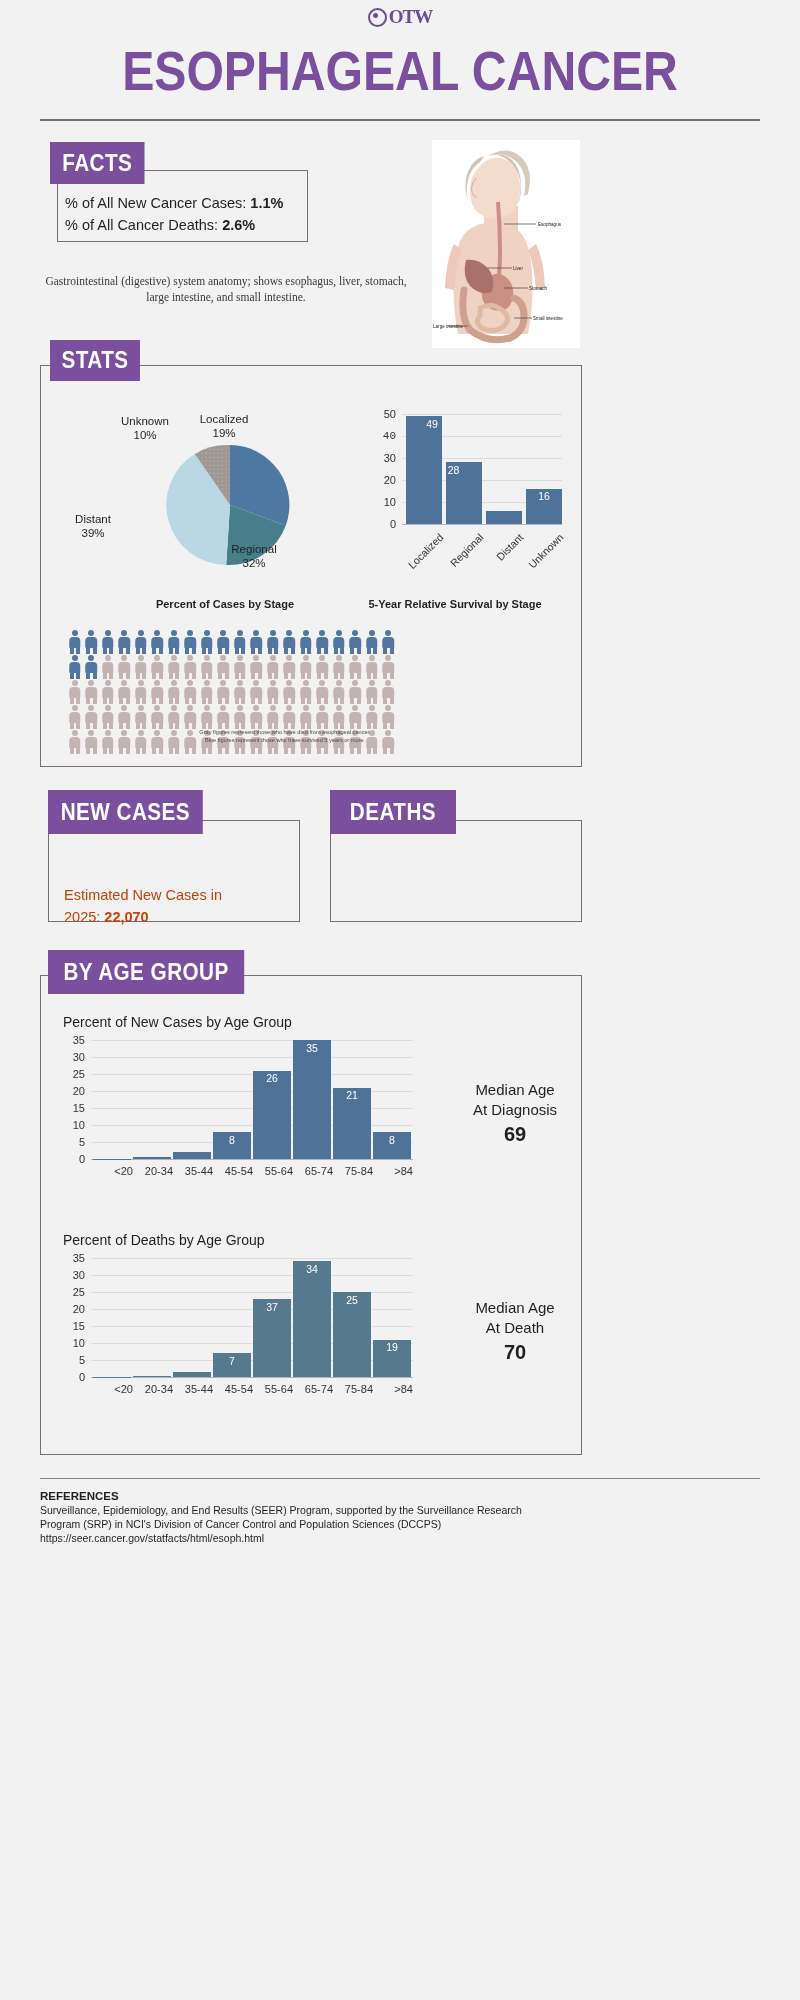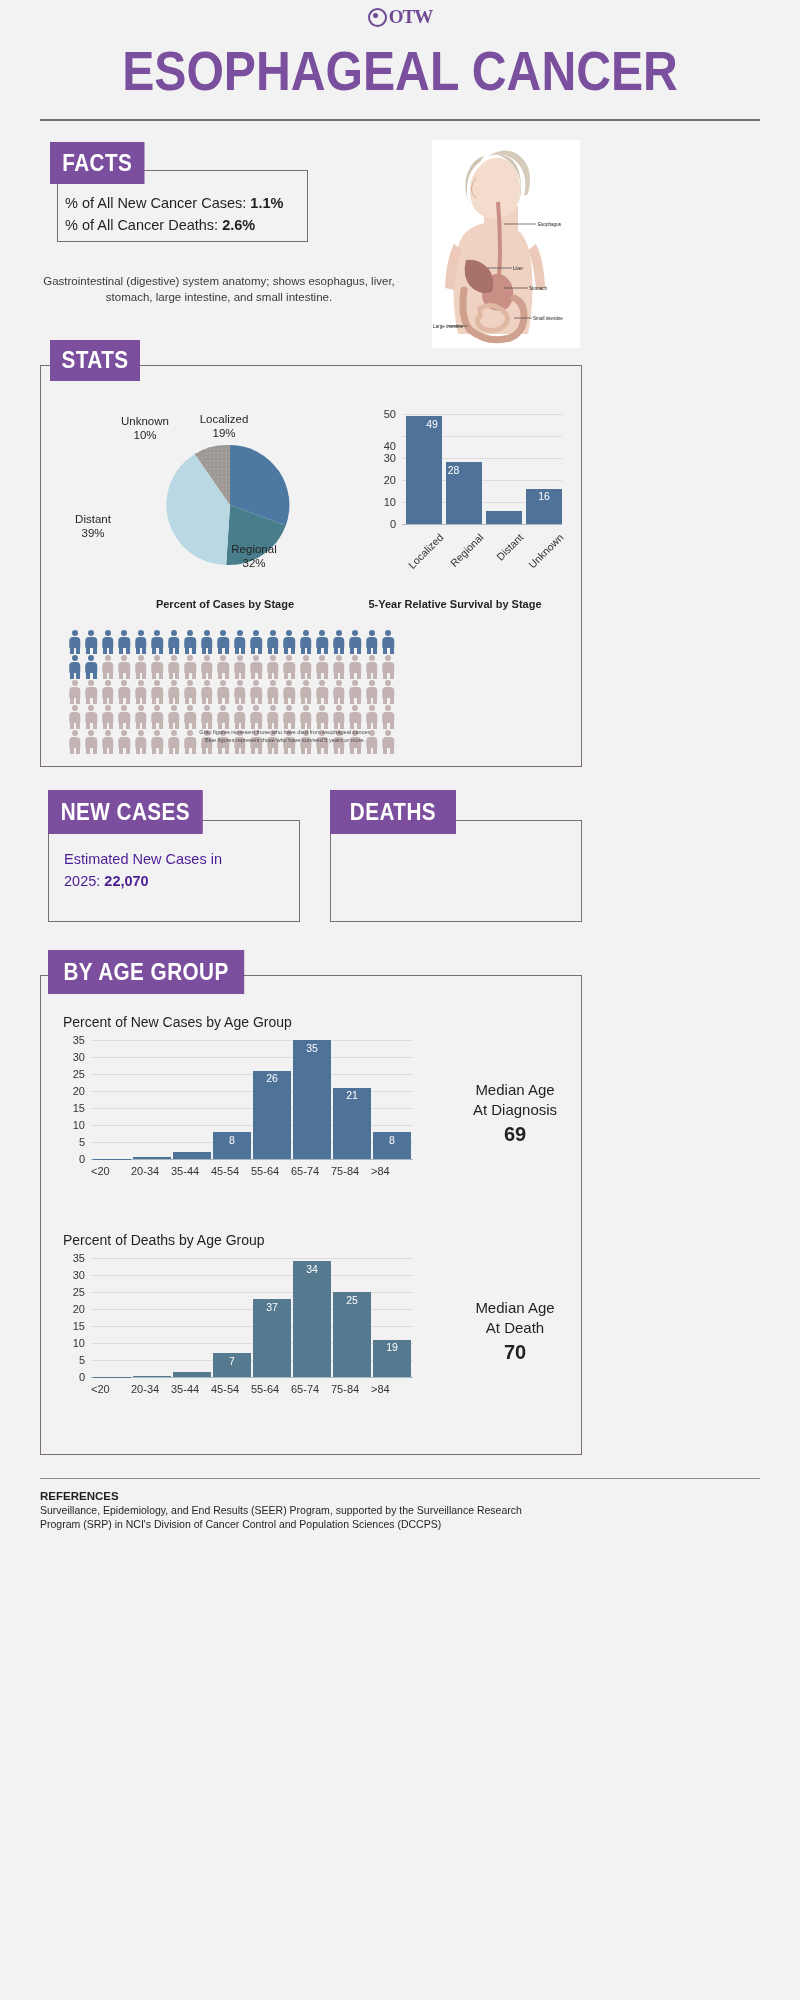--- a/index.html
+++ b/index.html
@@ -49,21 +49,21 @@
   .anatomy{
     position:absolute;background:#ffffff;overflow:hidden;
   }
 
   
   .chart-title{font-size:11px;font-weight:bold;color:#231f20;text-align:center;position:absolute;}
   .axis-lbl{font-size:11px;color:#333;position:absolute;text-align:right;}
   .gridline{position:absolute;height:1px;background:#dcdcdc;}
   .bar{position:absolute;background:#4f7299;}
   .bar-val{position:absolute;color:#fff;font-size:10.5px;text-align:center;}
-  .xlbl{position:absolute;font-size:11px;color:#333;text-align:left;}
+  .xlbl{position:absolute;font-size:11px;color:#333;text-align:right;}
   .xlbl-rot{position:absolute;font-size:10.5px;color:#333;transform:rotate(-45deg);transform-origin:right top;text-align:right;white-space:nowrap;}
 
   
   .pie{position:absolute;border-radius:50%;}
   .pie-lbl{position:absolute;font-size:11.5px;line-height:14px;color:#231f20;text-align:center;white-space:nowrap;}
 
   
   .picto{position:absolute;display:flex;flex-wrap:wrap;width:340px;}
   .person{width:15.5px;height:24px;position:relative;margin:0 1px 1px 0;}
   .person .head{position:absolute;left:50%;transform:translateX(-50%);top:0;width:6px;height:6px;border-radius:50%;}
@@ -73,21 +73,21 @@
   .person .legR{right:2.5px;}
   .p-blue .head,.p-blue .body,.p-blue .legL,.p-blue .legR{background:#52769f;}
   .p-gray .head,.p-gray .body,.p-gray .legL,.p-gray .legR{background:#c4b3b3;}
 
   .picto-note{position:absolute;font-size:5.6px;line-height:8px;color:#4a4a4a;text-align:center;width:420px;}
 
   .surv-box{position:absolute;text-align:center;}
   .surv-box .t{font-size:11.5px;font-weight:bold;line-height:15px;color:#231f20;}
   .surv-box .n{font-size:19px;font-weight:bold;margin-top:9px;color:#231f20;}
 
-  .stat-text{position:absolute;font-size:14.5px;line-height:22px;color:#4c1d95;}
+  .stat-text{position:absolute;font-size:14.5px;line-height:22px;color:#c2410c;margin-top:36px;}
   .stat-text b{font-weight:bold;}
 
   .median{position:absolute;text-align:center;font-size:15px;line-height:20px;color:#231f20;}
   .median .big{font-size:20px;font-weight:bold;display:block;margin-top:4px;}
 
   .chart-head{position:absolute;font-size:14px;color:#231f20;}
 
   .refs{position:absolute;left:40px;}
   .refs .h{font-size:11.5px;font-weight:bold;color:#231f20;margin-bottom:1px;}
   .refs .l{font-size:10.5px;line-height:14px;color:#231f20;}
@@ -159,21 +159,21 @@
       <g font-family="Liberation Sans, sans-serif" font-size="4.6" fill="#222">
         <text x="106" y="85.6">Esophagus</text>
         <text x="81" y="129.6">Liver</text>
         <text x="97" y="149.6">Stomach</text>
         <text x="101" y="179.6">Small intestine</text>
         <text x="1" y="187.6">Large intestine</text>
       </g>
     </svg>
   </div>
 
-  <div class="caption" style="left:29px;top:273px;width:380px;">Gastrointestinal (digestive) system anatomy; shows esophagus, liver, stomach, large intestine, and small intestine.</div>
+  <div class="caption" style="left:36px;top:273px;width:380px;font-family:Liberation Serif, serif;">Gastrointestinal (digestive) system anatomy; shows esophagus, liver, stomach, large intestine, and small intestine.</div>
 
   <div class="frame" style="left:40px;top:365px;width:540px;height:400px;"></div>
   <div class="badge" style="left:50px;top:340px;width:100px;height:41px;font-size:23px;">STATS</div>
 
   <div class="pie" style="left:165px;top:440px;width:130px;height:130px;">
     <svg width="130" height="130" viewBox="0 0 130 130">
       <defs>
         <pattern id="dots" width="4" height="4" patternUnits="userSpaceOnUse">
           <rect width="4" height="4" fill="#9e9894"></rect>
           <circle cx="1.2" cy="1.2" r="0.7" fill="#b9b3ae"></circle>
@@ -203,21 +203,21 @@
   </div>
   <div class="pie-lbl" style="left:215px;top:542px;width:78px;">
     <span>Regional</span><br>
     <span>32%</span>
   </div>
   <div class="chart-title" style="left:105px;top:598px;width:240px;">Percent of Cases by Stage</div>
 
   <div style="position:absolute;left:378px;top:405px;width:190px;height:130px;">
 
     <div class="axis-lbl" style="left:-6px;top:3px;width:24px;">50</div>
-    <div class="axis-lbl" style="left:-6px;top:35px;width:24px;">40</div>
+    <div class="axis-lbl" style="left:-6px;top:25px;width:24px;font-family:Liberation Mono, monospace;">40</div>
     <div class="axis-lbl" style="left:-6px;top:47px;width:24px;">30</div>
     <div class="axis-lbl" style="left:-6px;top:69px;width:24px;">20</div>
     <div class="axis-lbl" style="left:-6px;top:91px;width:24px;">10</div>
     <div class="axis-lbl" style="left:-6px;top:113px;width:24px;">0</div>
 
     <div class="gridline" style="left:24px;top:9px;width:160px;"></div>
     <div class="gridline" style="left:24px;top:31px;width:160px;"></div>
     <div class="gridline" style="left:24px;top:53px;width:160px;"></div>
     <div class="gridline" style="left:24px;top:75px;width:160px;"></div>
     <div class="gridline" style="left:24px;top:97px;width:160px;"></div>
@@ -950,15 +950,16 @@
     <span>Median Age</span><br>
     <span>At Death</span>
     <span class="big">70</span>
   </div>
 
   <div class="rule" style="top:1478px;left:40px;width:720px;height:1px;background:#8a8a8a;"></div>
   <div class="refs" style="top:1490px;">
     <div class="h">REFERENCES</div>
     <div class="l">Surveillance, Epidemiology, and End Results (SEER) Program, supported by the Surveillance Research</div>
     <div class="l">Program (SRP) in NCI's Division of Cancer Control and Population Sciences (DCCPS)</div>
+    <div class="l">https://seer.cancer.gov/statfacts/html/esoph.html</div>
   </div>
 
 </div>
 
 </body></html>

